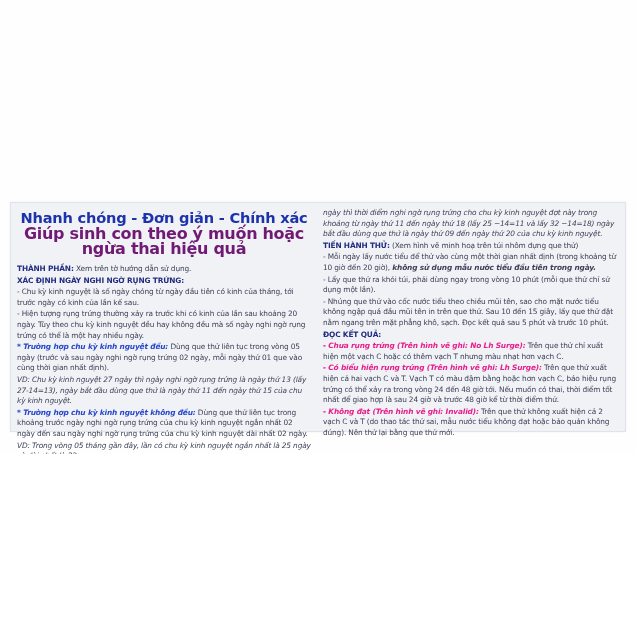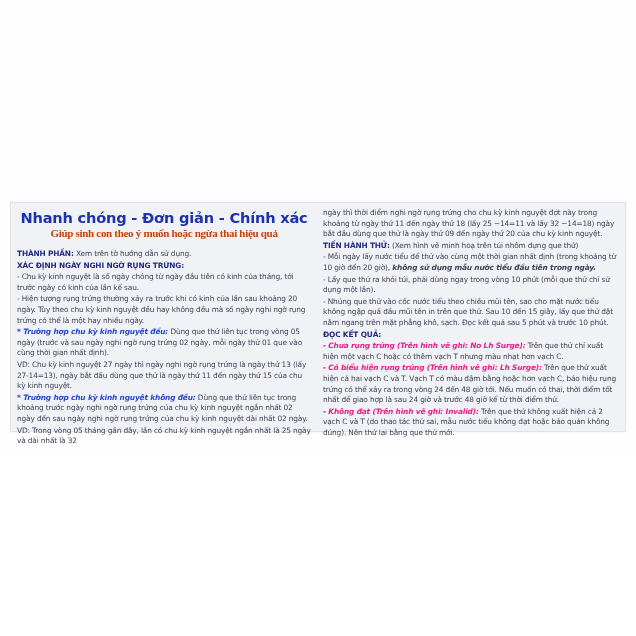--- a/index.html
+++ b/index.html
@@ -18,27 +18,27 @@
     flex:1 1 0;min-width:0;
     font-size:7.4px;line-height:10.6px;letter-spacing:-0.15px;
     color:#3d4257;
   }
   .col p{margin:0 0 1px 0;}
   .title{
     text-align:center;color:#1c33ab;font-weight:bold;
     font-size:14.6px;line-height:16px;margin:2px 0 0 0;letter-spacing:-0.2px;
   }
   .subtitle{
-    text-align:center;color:#c2410c;font-weight:bold;
-    font-size:11px;line-height:15px;margin:0 0 8px 0;letter-spacing:-0.3px;font-family:Liberation Serif, serif;
+    text-align:center;color:#701a75;font-weight:bold;
+    font-size:16px;line-height:15px;margin:0 0 8px 0;letter-spacing:-0.3px;
   }
   .h{color:#222d80;font-weight:bold;}
   .lead-blue{color:#2647cc;font-weight:bold;font-style:italic;}
   .lead-magenta{color:#e71e8c;font-weight:bold;font-style:italic;text-align:center;}
-  .it{}
+  .it{font-style:italic;}
   .bi{font-weight:bold;font-style:italic;margin-top:30px;}
 </style>
 </head>
 <body>
 
 <div class="page">
   <div class="panel">
 
     <div class="col">
       <div class="title">Nhanh chóng - Đơn giản - Chính xác</div>

